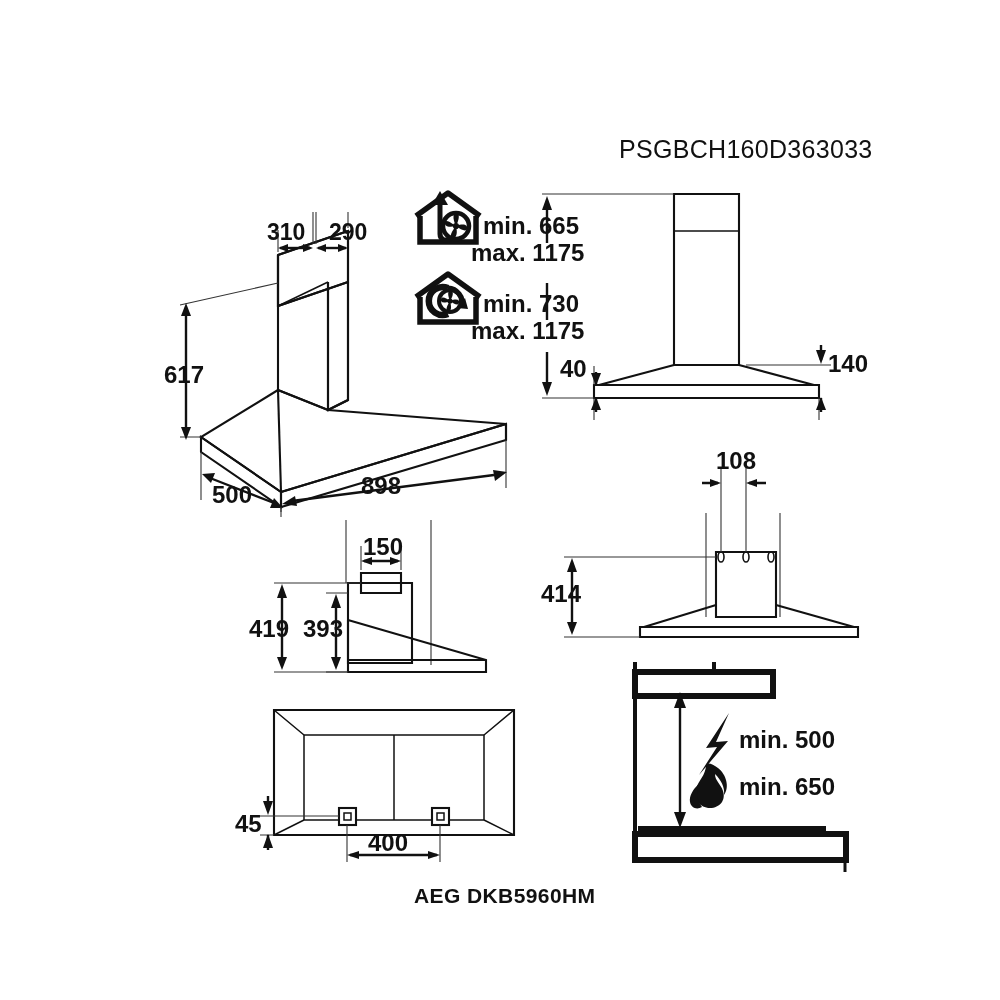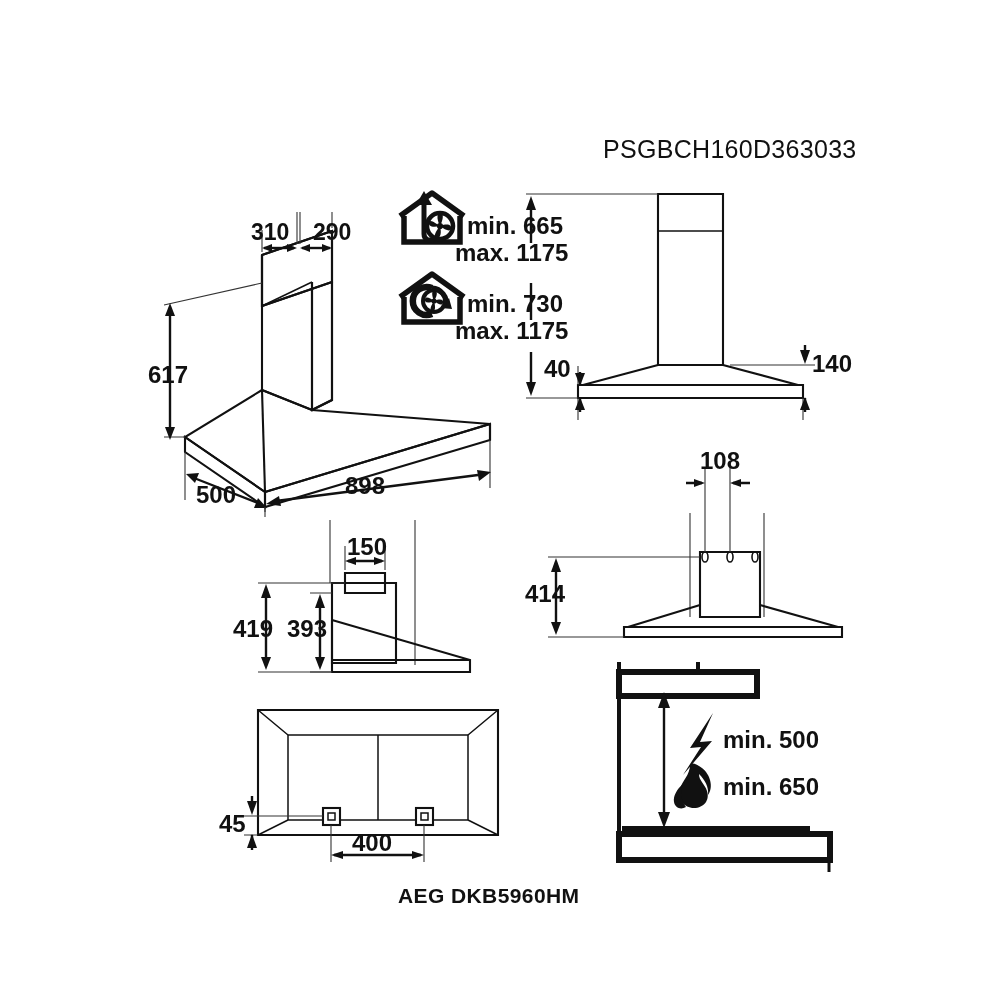--- a/index.html
+++ b/index.html
@@ -3,21 +3,21 @@
 <meta charset="utf-8">
 <style>
   html,body{margin:0;padding:0;background:#ffffff;}
   body{
     width:1000px;height:1000px;
     font-family:"Liberation Sans",sans-serif;
     color:#111111;
     overflow:hidden;
     position:relative;
   }
-  #sheet{position:absolute;left:0;top:0;width:944px;height:1000px;}
+  #sheet{position:absolute;left:16px;top:0;width:944px;height:1000px;}
   svg{display:block;}
   .dimtext{
     font-family:"Liberation Sans",sans-serif;
     font-size:23px;
     font-weight:700;
     fill:#111111;
   }
   .dimtext-lg{
     font-family:"Liberation Sans",sans-serif;
     font-size:24px;

